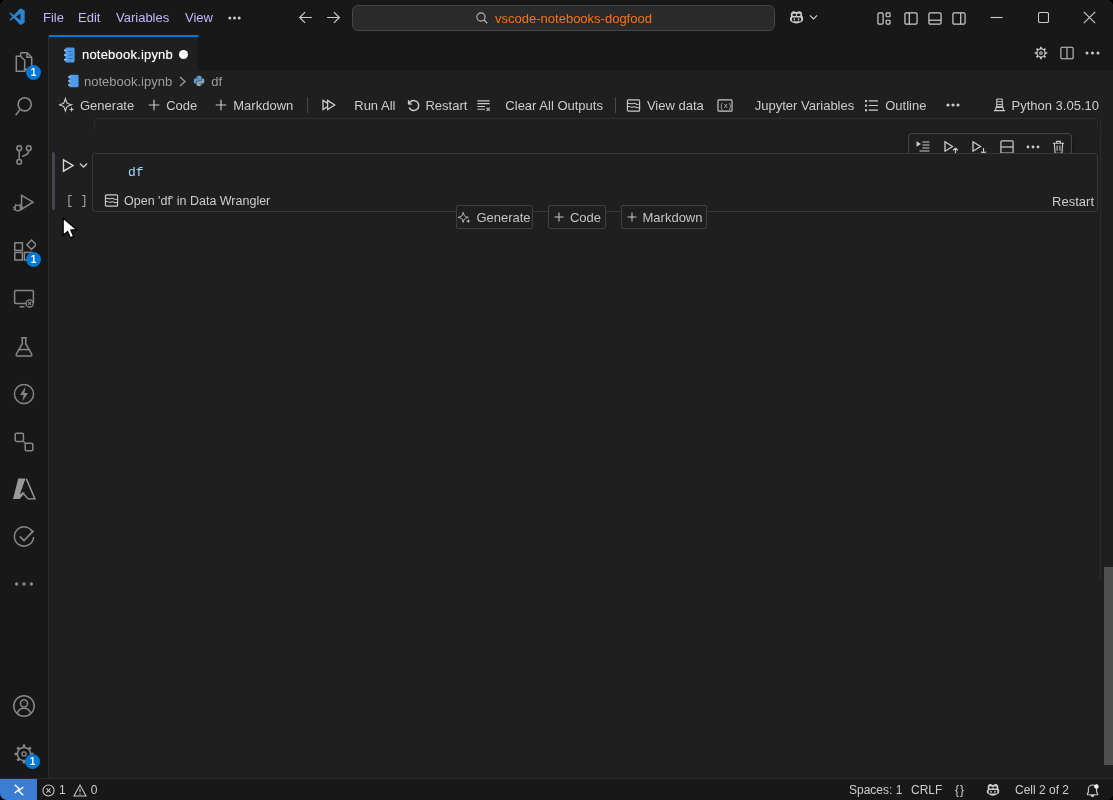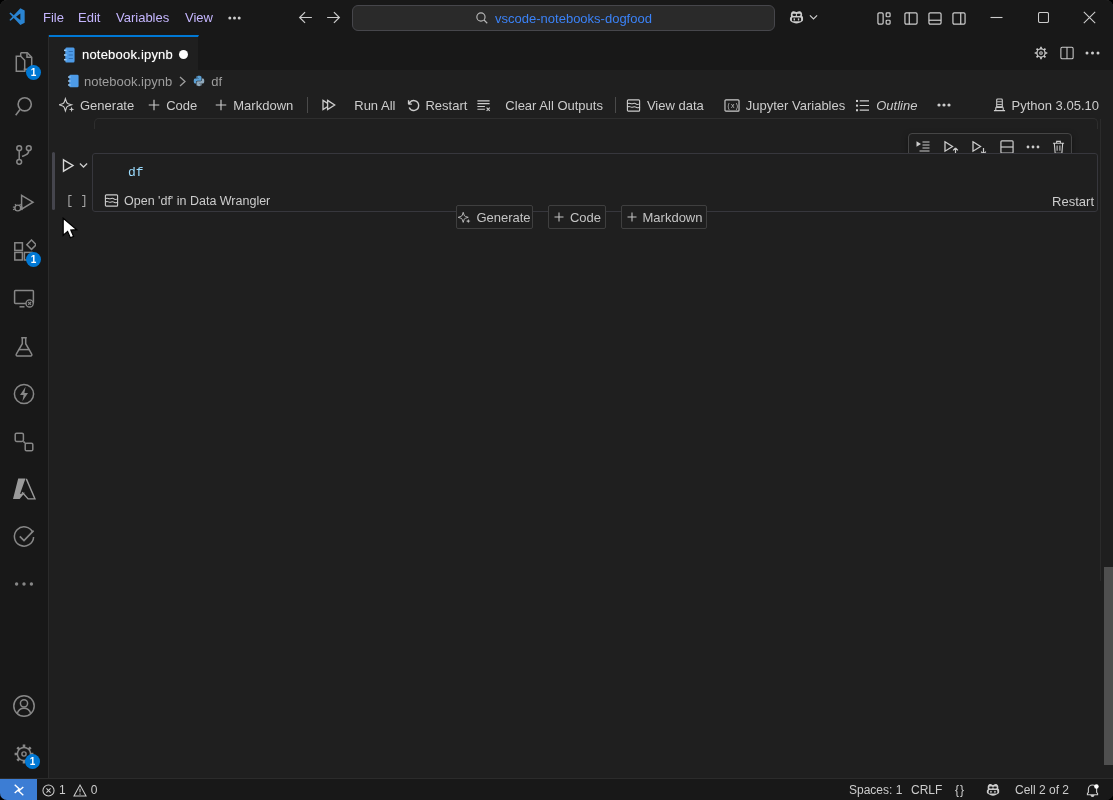--- a/index.html
+++ b/index.html
@@ -9,21 +9,21 @@
   .win{position:absolute;left:0;top:0;width:1113px;height:800px;
        background:#1f1f1f;border-radius:7px;overflow:hidden;
        box-shadow:inset 0 1px 0 #3c3c3c;}
   
   .titlebar{position:absolute;left:0;top:0;width:1113px;height:35px;background:#181818;}
   .logo{position:absolute;left:9px;top:8px;}
   .menu{position:absolute;top:0;height:19px;line-height:35px;font-size:13px;color:#c4b5fd;}
   .navarrow{position:absolute;top:4px;color:#cccccc;}
   .cmdcenter{position:absolute;left:352px;top:5px;width:421px;height:24px;
       background:#2a2a2a;border:1px solid #46464b;border-radius:6px;
-      font-size:13px;color:#3b82f6;display:flex;align-items:center;justify-content:center;}
+      font-size:13px;color:#f97316;display:flex;align-items:center;justify-content:center;}
   .wctrl{position:absolute;top:0;height:35px;display:flex;align-items:center;justify-content:center;width:46px;}
   
   .tabbar{position:absolute;left:48px;top:35px;width:1065px;height:35px;background:#181818;}
   .tab{position:absolute;left:0;top:0;width:150px;height:35px;background:#1f1f1f;
        border-top:2px solid #0078d4;border-right:1px solid #181818;
        display:flex;align-items:center;}
   .tablabel{font-size:13px;color:#ffffff;margin-left:7px;letter-spacing:.2px;text-shadow:0 0 1px rgba(255,255,255,.55);}
   .tabdot{width:9px;height:9px;border-radius:50%;background:#ffffff;margin-left:6px;}
   .tabicons{position:absolute;right:13px;top:0;height:35px;display:flex;align-items:center;gap:11px;}
   
@@ -237,28 +237,28 @@
       <span style="margin-left:14px;">Clear All Outputs</span>
     </div>
     <div class="tsep" style="margin-left:12px;"></div>
     <div class="titem" style="margin-left:10px;">
       <svg width="15" height="15" viewBox="0 0 16 16">
           <path d="M2.5 2h11a1 1 0 0 1 1 1v10a1 1 0 0 1-1 1h-11a1 1 0 0 1-1-1V3a1 1 0 0 1 1-1z" fill="none" stroke="#cccccc" stroke-width="1.2"></path>
           <path d="M1.5 6.2c1.5-1.5 3-0.2 4.5 0s3-1.5 4.5 0 3 .2 4.5 0M1.5 9.8c1.5-1.5 3-0.2 4.5 0s3-1.5 4.5 0 3 .2 4.5 0" fill="none" stroke="#cccccc" stroke-width="1.1"></path>
         </svg>
       <span style="margin-left:6px;">View data</span>
     </div>
-    <div class="titem" style="margin-left:20px;">
+    <div class="titem" style="margin-left:13px;gap:16px;">
       <svg width="16" height="15" viewBox="0 0 17 16">
           <rect x="1" y="2" width="15" height="12" rx="1" fill="none" stroke="#cccccc" stroke-width="1.2"></rect>
           <text x="3" y="10.8" font-size="7" fill="#cccccc" font-family="Liberation Mono,monospace">(x)</text>
         </svg>
       <span style="margin-left:6px;">Jupyter Variables</span>
     </div>
-    <div class="titem" style="margin-left:10px;font-style:italic;">
+    <div class="titem" style="margin-left:10px;">
       <svg width="15" height="13" viewBox="0 0 16 14">
           <path d="M5 2h10M5 7h10M5 12h10" stroke="#cccccc" stroke-width="1.2"></path>
           <rect x="1" y="1" width="2.2" height="2.2" fill="#cccccc"></rect>
           <rect x="1" y="6" width="2.2" height="2.2" fill="#cccccc"></rect>
           <rect x="1" y="11" width="2.2" height="2.2" fill="#cccccc"></rect>
         </svg>
       <span style="margin-left:6px;">Outline</span>
     </div>
     <div class="titem" style="margin-left:20px;">
         <svg width="14" height="4" viewBox="0 0 14 4">

